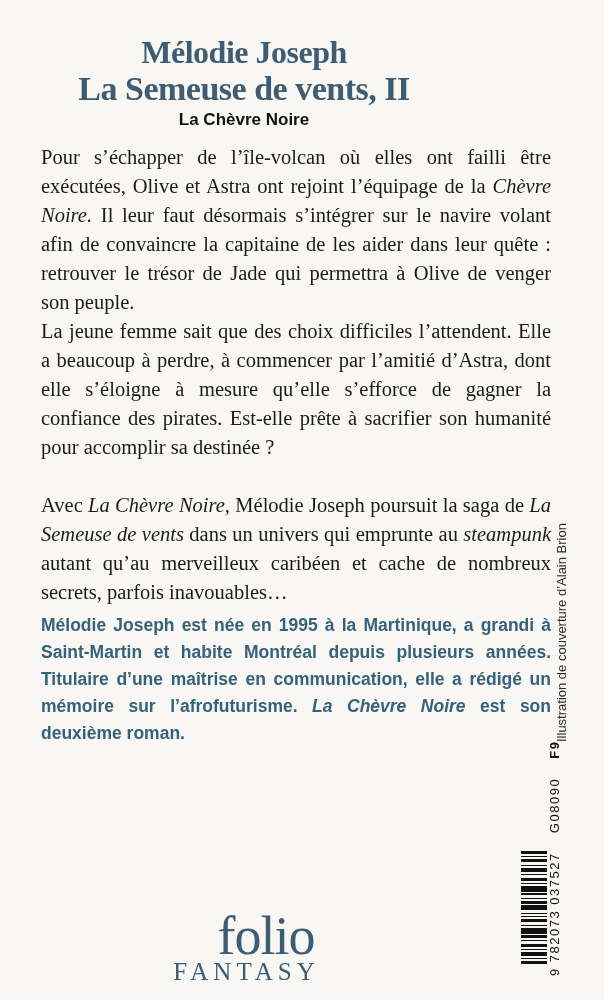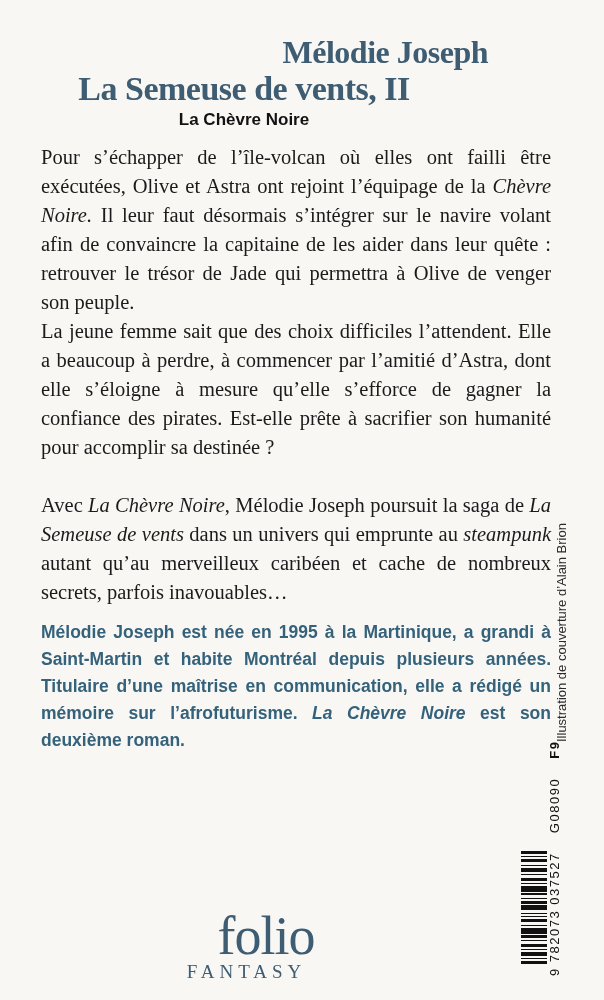--- a/index.html
+++ b/index.html
@@ -20,21 +20,21 @@
   }
   
   .header {
     position: absolute;
     top: 34px;
     left: 0;
     width: 488px;
     text-align: center;
     color: var(--accent);
   }
-  .author  { font-weight: bold; font-size: 32px; line-height: 36px; letter-spacing: -0.5px; text-align: right; }
+  .author  { font-weight: bold; font-size: 32px; line-height: 36px; letter-spacing: -0.5px; }
   .series  { font-weight: bold; font-size: 34px; line-height: 37px; letter-spacing: -0.5px; }
   .subtitle {
     font-family: "Liberation Sans", sans-serif;
     font-weight: bold;
     font-size: 17px;
     line-height: 24px;
     color: #121212;
     margin-top: 1px;
   }
   
@@ -46,21 +46,21 @@
   }
   .content p.body {
     font-size: 20.5px;
     line-height: 29px;
     color: var(--text);
     text-align: justify;
   }
   .content p.body.gap { margin-top: 29px; }
   
   .bio {
-    margin-top: 12px;
+    margin-top: 5px;
     font-family: "Liberation Sans", sans-serif;
     font-weight: bold;
     font-size: 17.5px;
     line-height: 27px;
     color: var(--bio);
     text-align: justify;
   }
   
   .credit-vertical {
     position: absolute;
@@ -84,21 +84,21 @@
   }
   .logo {
     font-family: "Liberation Serif", serif;
     font-size: 54px;
     line-height: 48px;
     letter-spacing: -1px;
     margin-left: 44px;
   }
   .collection {
     font-family: "Liberation Serif", serif;
-    font-size: 19px;
+    font-size: 25px;
     line-height: 24px;
     letter-spacing: 5px;
     text-indent: 5px;
   }
   .website {
     font-family: "Liberation Sans", sans-serif;
     font-weight: bold;
     font-size: 14.5px;
     line-height: 18px;
     letter-spacing: 0.6px;

